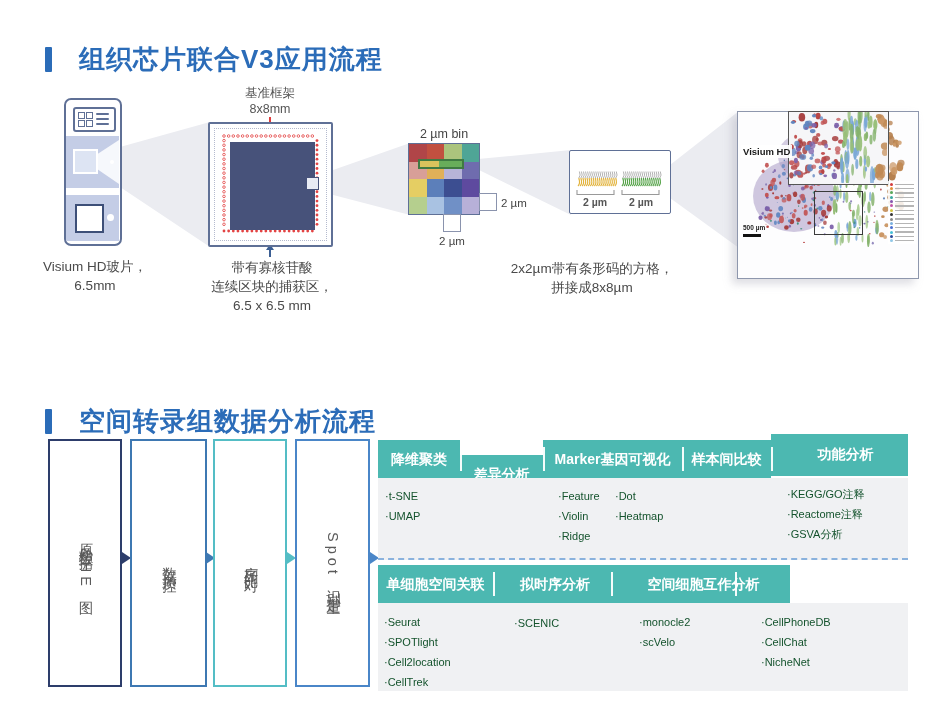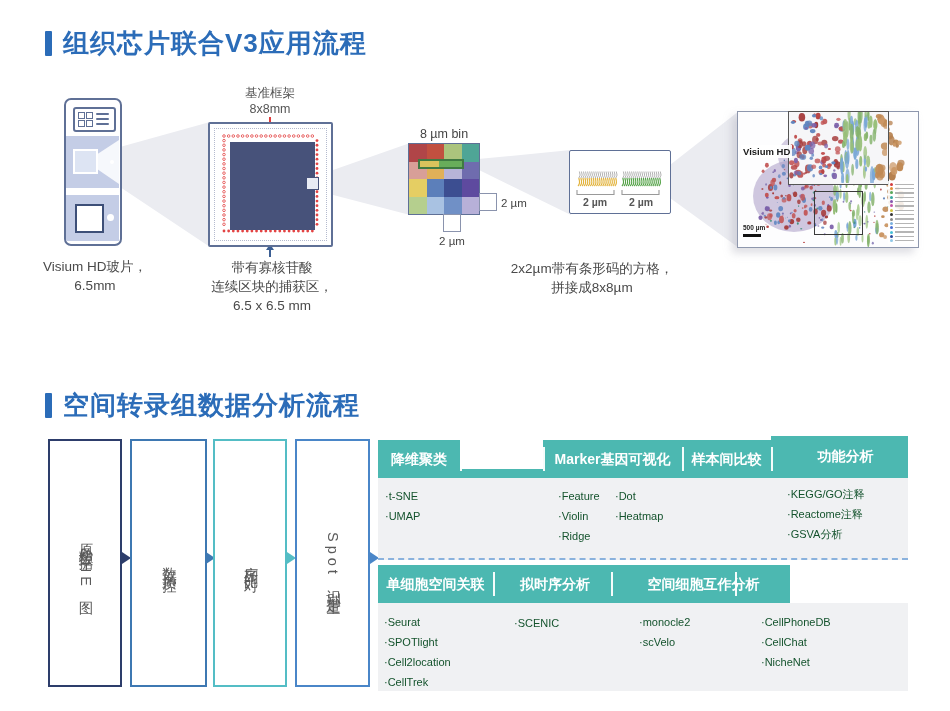--- a/index.html
+++ b/index.html
@@ -2,21 +2,21 @@
 <html><head>
 <meta charset="utf-8">
 <style>
   html,body{margin:0;padding:0;background:#fff;}
   .page{position:relative;width:950px;height:711px;background:#fff;overflow:hidden;
         font-family:"Liberation Sans","DejaVu Sans",sans-serif;}
   .abs{position:absolute;}
   
   .title{display:flex;align-items:center;gap:11px;}
   .title .bar{width:7px;height:25px;border-radius:1px;}
-  .title h1{margin:0;font-size:26px;font-weight:700;letter-spacing:1px;}
+  .title h1{margin:16px;font-size:26px;font-weight:700;letter-spacing:1px;}
   
   .beam{background:#ebecf1;}
   
   .slide{width:58px;height:148px;background:#fff;border:2.5px solid #5f7096;border-radius:7px;box-sizing:border-box;z-index:2;}
   .slide .panel{position:absolute;left:7px;top:7px;width:39px;height:21px;border:2px solid #5f7096;border-radius:3px;}
   .slide .sq{position:absolute;width:5px;height:5px;border:1.5px solid #5f7096;}
   .slide .ln{position:absolute;height:2px;background:#5f7096;border-radius:1px;}
   .slide .band{position:absolute;left:0;width:53px;background:#c4cde6;}
   .slide .cap1{position:absolute;left:7px;top:13px;width:21px;height:21px;background:#dde4f3;border:2px solid #fff;}
   .slide .innerbeam{position:absolute;left:30px;top:4px;right:0;bottom:4px;background:#fff;opacity:.85;
@@ -37,41 +37,41 @@
   .bin-grid{width:72px;height:72px;border:1.5px solid #5f7096;box-sizing:border-box;display:grid;
             grid-template-columns:repeat(4,1fr);grid-template-rows:repeat(4,1fr);z-index:2;}
   .bin-cell{width:100%;height:100%;}
   .hl-rect{border:2px solid #3f7a42;background:linear-gradient(90deg,#d9c35c 0 46%,#68ad5a 46%);z-index:3;}
   .msq{border:1.5px solid #8a93ad;box-sizing:border-box;z-index:2;}
   .mlabel{font-size:11.5px;color:#444;}
   
   .oligo{width:102px;height:64px;background:#fff;border:1.5px solid #5f7096;border-radius:2px;box-sizing:border-box;z-index:2;}
   .oligo .lbl{position:absolute;top:45px;font-size:10.5px;font-weight:600;color:#555;text-align:center;}
   
-  .hist{width:182px;height:137px;background:#fdfdfe;border:1px solid #8e97ad;box-sizing:border-box;z-index:2;
+  .hist{width:182px;height:168px;background:#fdfdfe;border:1px solid #8e97ad;box-sizing:border-box;z-index:2;
         box-shadow:-5px 5px 8px rgba(160,160,175,.35);}
   .hist .inset{position:absolute;left:50px;top:-1px;width:101px;height:74px;background:#f6f6f8;border:1.2px solid #555;box-sizing:border-box;}
   .hist .imglabel{position:absolute;left:3px;top:33px;font-size:9.5px;font-weight:800;color:#1a1a1a;background:rgba(255,255,255,.92);padding:1px 2px;}
   .hist .roi{position:absolute;left:76px;top:79px;width:47px;height:42px;border:1px solid #3a3a3a;}
   .hist .legend{position:absolute;left:150px;top:69px;width:28px;height:63px;background:rgba(255,255,255,.85);
         display:flex;flex-direction:column;justify-content:space-between;padding:2px 2px;box-sizing:border-box;}
   .lg-row{display:flex;align-items:center;gap:2px;height:2.5px;}
   .lg-dot{width:3px;height:3px;border-radius:50%;flex:none;}
   .lg-txt{height:1.5px;flex:1;background:#b5b5b5;}
   .hist .scaletxt{position:absolute;left:5px;top:112px;font-size:6.5px;font-weight:700;color:#222;}
   .hist .scalebar{position:absolute;left:5px;top:122px;width:18px;height:2.5px;background:#111;}
   
   .cap{font-size:13.5px;color:#4a4a4a;text-align:center;line-height:1.42;}
   
   .flow-box{top:439px;height:248px;border:2px solid #888;background:#fff;box-sizing:border-box;
             display:flex;align-items:center;justify-content:center;}
   .flow-box span{writing-mode:vertical-lr;text-orientation:mixed;font-size:14.5px;color:#5a5a5a;letter-spacing:4px;line-height:1.1;}
   .flow-arrow{top:552px;width:0;height:0;border-top:6.5px solid transparent;border-bottom:6.5px solid transparent;border-left:9px solid #888;}
   
-  .phead{display:flex;height:38px;}
+  .phead{display:flex;height:38px;align-items:center;}
   .hcell{height:38px;line-height:38px;text-align:center;color:#fff;font-size:14px;font-weight:700;box-sizing:border-box;}
   .hcell.tall{position:relative;top:-4px;height:42px;line-height:41px;padding-left:12px;}
   .hdiv{position:absolute;top:7px;height:24px;width:1.5px;background:rgba(255,255,255,.95);}
   .pbody{background:#f0f1f3;}
   .pbody .col{position:absolute;font-size:11px;color:#14532d;line-height:20px;white-space:nowrap;}
   .dashline{border-bottom:2px dashed #8ab2dd;}
 </style>
 </head>
 <body>
 
@@ -201,21 +201,21 @@
       </svg>
     <div class="dark"></div>
     <div class="notch"></div>
   </div>
 
   <div class="abs arrow-v" style="left:266px;top:244px;">
     <div class="tri-up"></div>
     <div class="stem" style="background:#3c5f94;"></div>
   </div>
 
-  <div class="abs vlabel" style="left:404px;top:126px;width:80px;color:#444;">8 µm bin</div>
+  <div class="abs vlabel" style="left:404px;top:126px;width:80px;color:#444;">2 µm bin</div>
   <div id="binGrid" class="abs bin-grid" style="left:408px;top:143px;">
       <div class="bin-cell" style="background: rgb(176, 69, 72);"></div>
       <div class="bin-cell" style="background: rgb(193, 80, 64);"></div>
       <div class="bin-cell" style="background: rgb(171, 196, 125);"></div>
       <div class="bin-cell" style="background: rgb(79, 165, 150);"></div>
       <div class="bin-cell" style="background: rgb(216, 159, 152);"></div>
       <div class="bin-cell" style="background: rgb(224, 176, 88);"></div>
       <div class="bin-cell" style="background: rgb(183, 180, 216);"></div>
       <div class="bin-cell" style="background: rgb(111, 108, 174);"></div>
       <div class="bin-cell" style="background: rgb(229, 206, 99);"></div>

